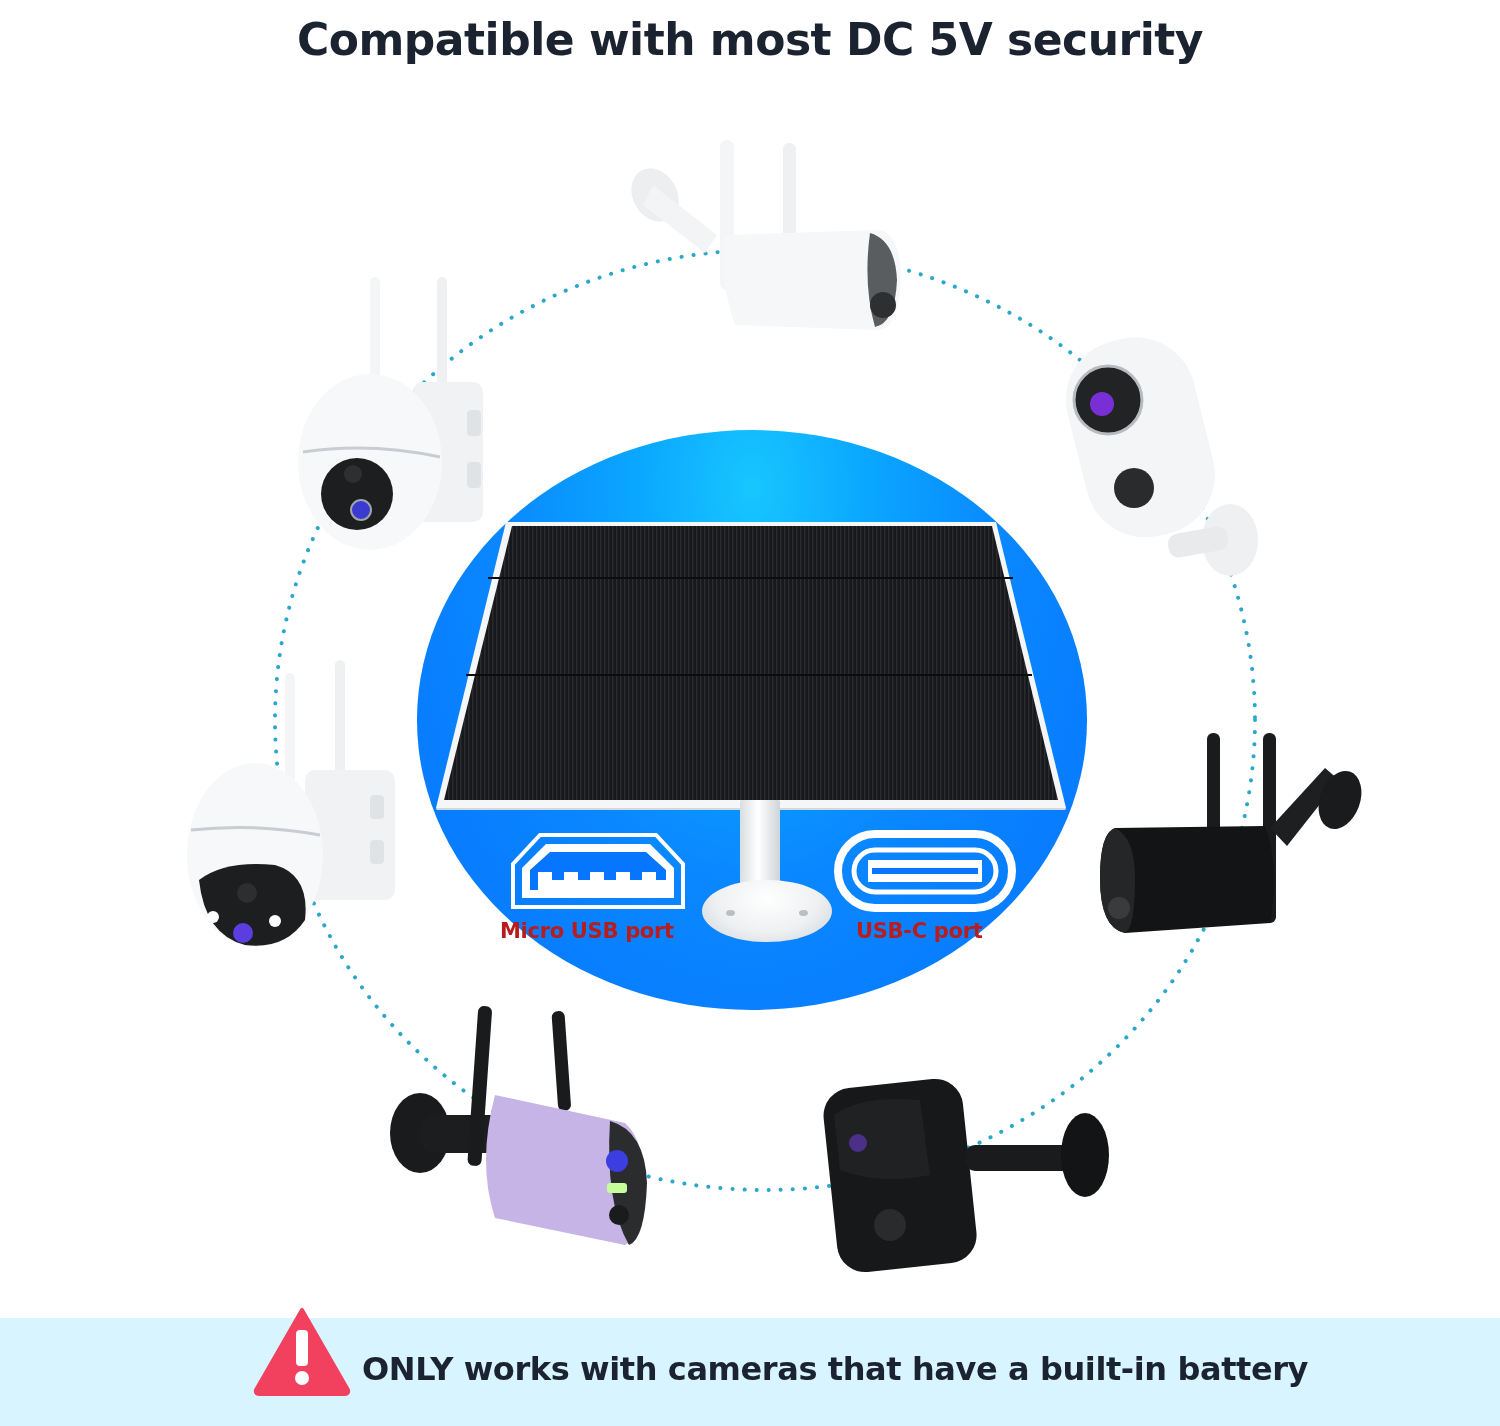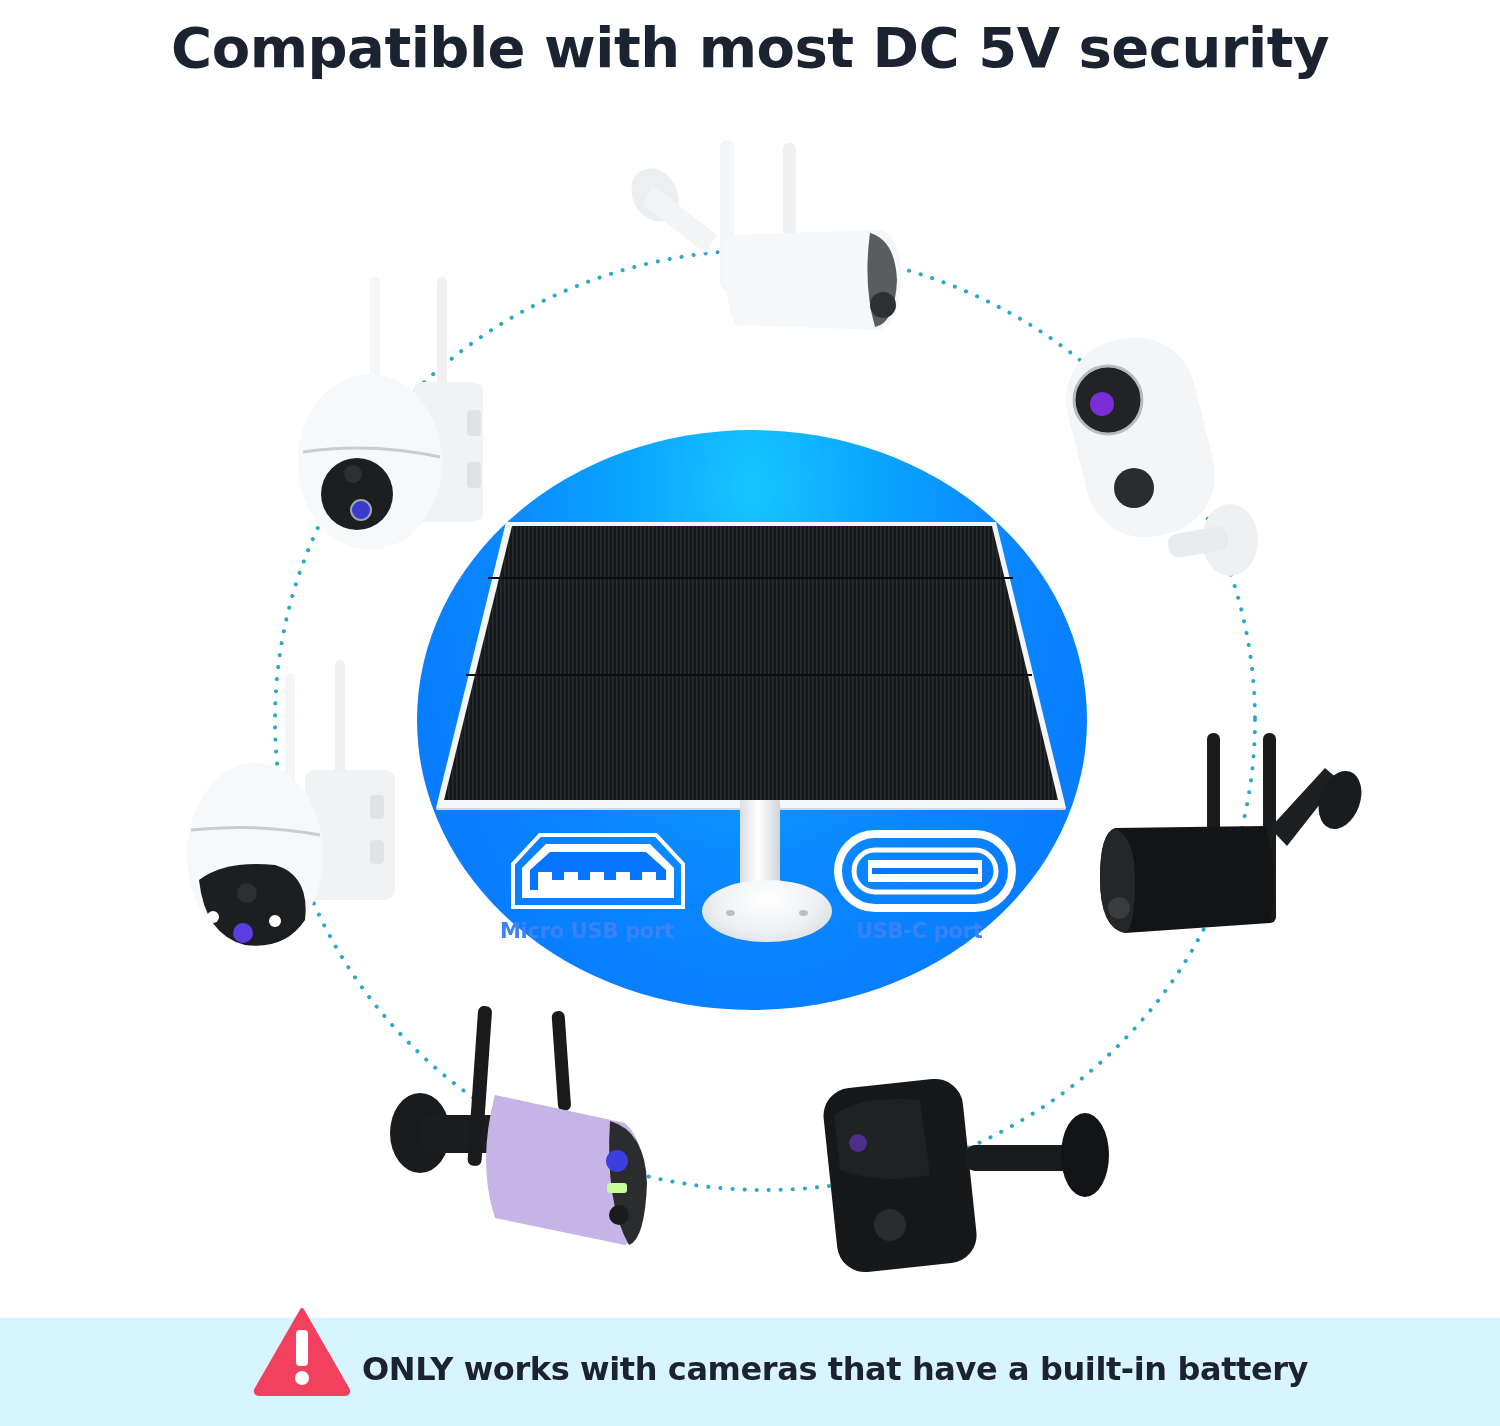--- a/index.html
+++ b/index.html
@@ -3,21 +3,21 @@
   <meta charset="utf-8">
   <style>
     * { box-sizing: border-box; margin: 0; padding: 0; }
     html, body { width: 1500px; height: 1426px; background: #ffffff; overflow: hidden; }
     body { position: relative; font-family: "DejaVu Sans", sans-serif; }
 
     .headline {
       position: absolute; left: 0; top: 0; width: 1500px; height: 120px;
       text-align: center; color: #1b2330; font-weight: bold;
       font-family: "DejaVu Sans", sans-serif;
-      font-size: 56px; line-height: 55px; letter-spacing: -0.5px; padding-top: 20px;
+      font-size: 44px; line-height: 55px; letter-spacing: -0.5px; padding-top: 12px;
     }
     .headline span { display: block; }
 
     
     .ring {
       position: absolute; left: 265px; top: 240px; width: 1000px; height: 1000px;
     }
 
     
     .disc {
@@ -44,21 +44,21 @@
     }
     .base::before, .base::after {
       content: ""; position: absolute; width: 9px; height: 6px; border-radius: 50%;
       background: #b9bfc4; top: 30px;
     }
     .base::before { left: 24px; }
     .base::after { right: 24px; }
 
     .port-icon { position: absolute; }
     .port-label {
-      position: absolute; color: #3b82f6; font-weight: bold;
+      position: absolute; color: #b91c1c; font-weight: bold;
       font-family: "DejaVu Sans", sans-serif; font-size: 21px; letter-spacing: -0.3px;
       white-space: nowrap;
     }
 
     .camera { position: absolute; }
 
     
     .banner {
       position: absolute; left: 0; top: 1318px; width: 1500px; height: 108px;
       background: #d8f4fe;

